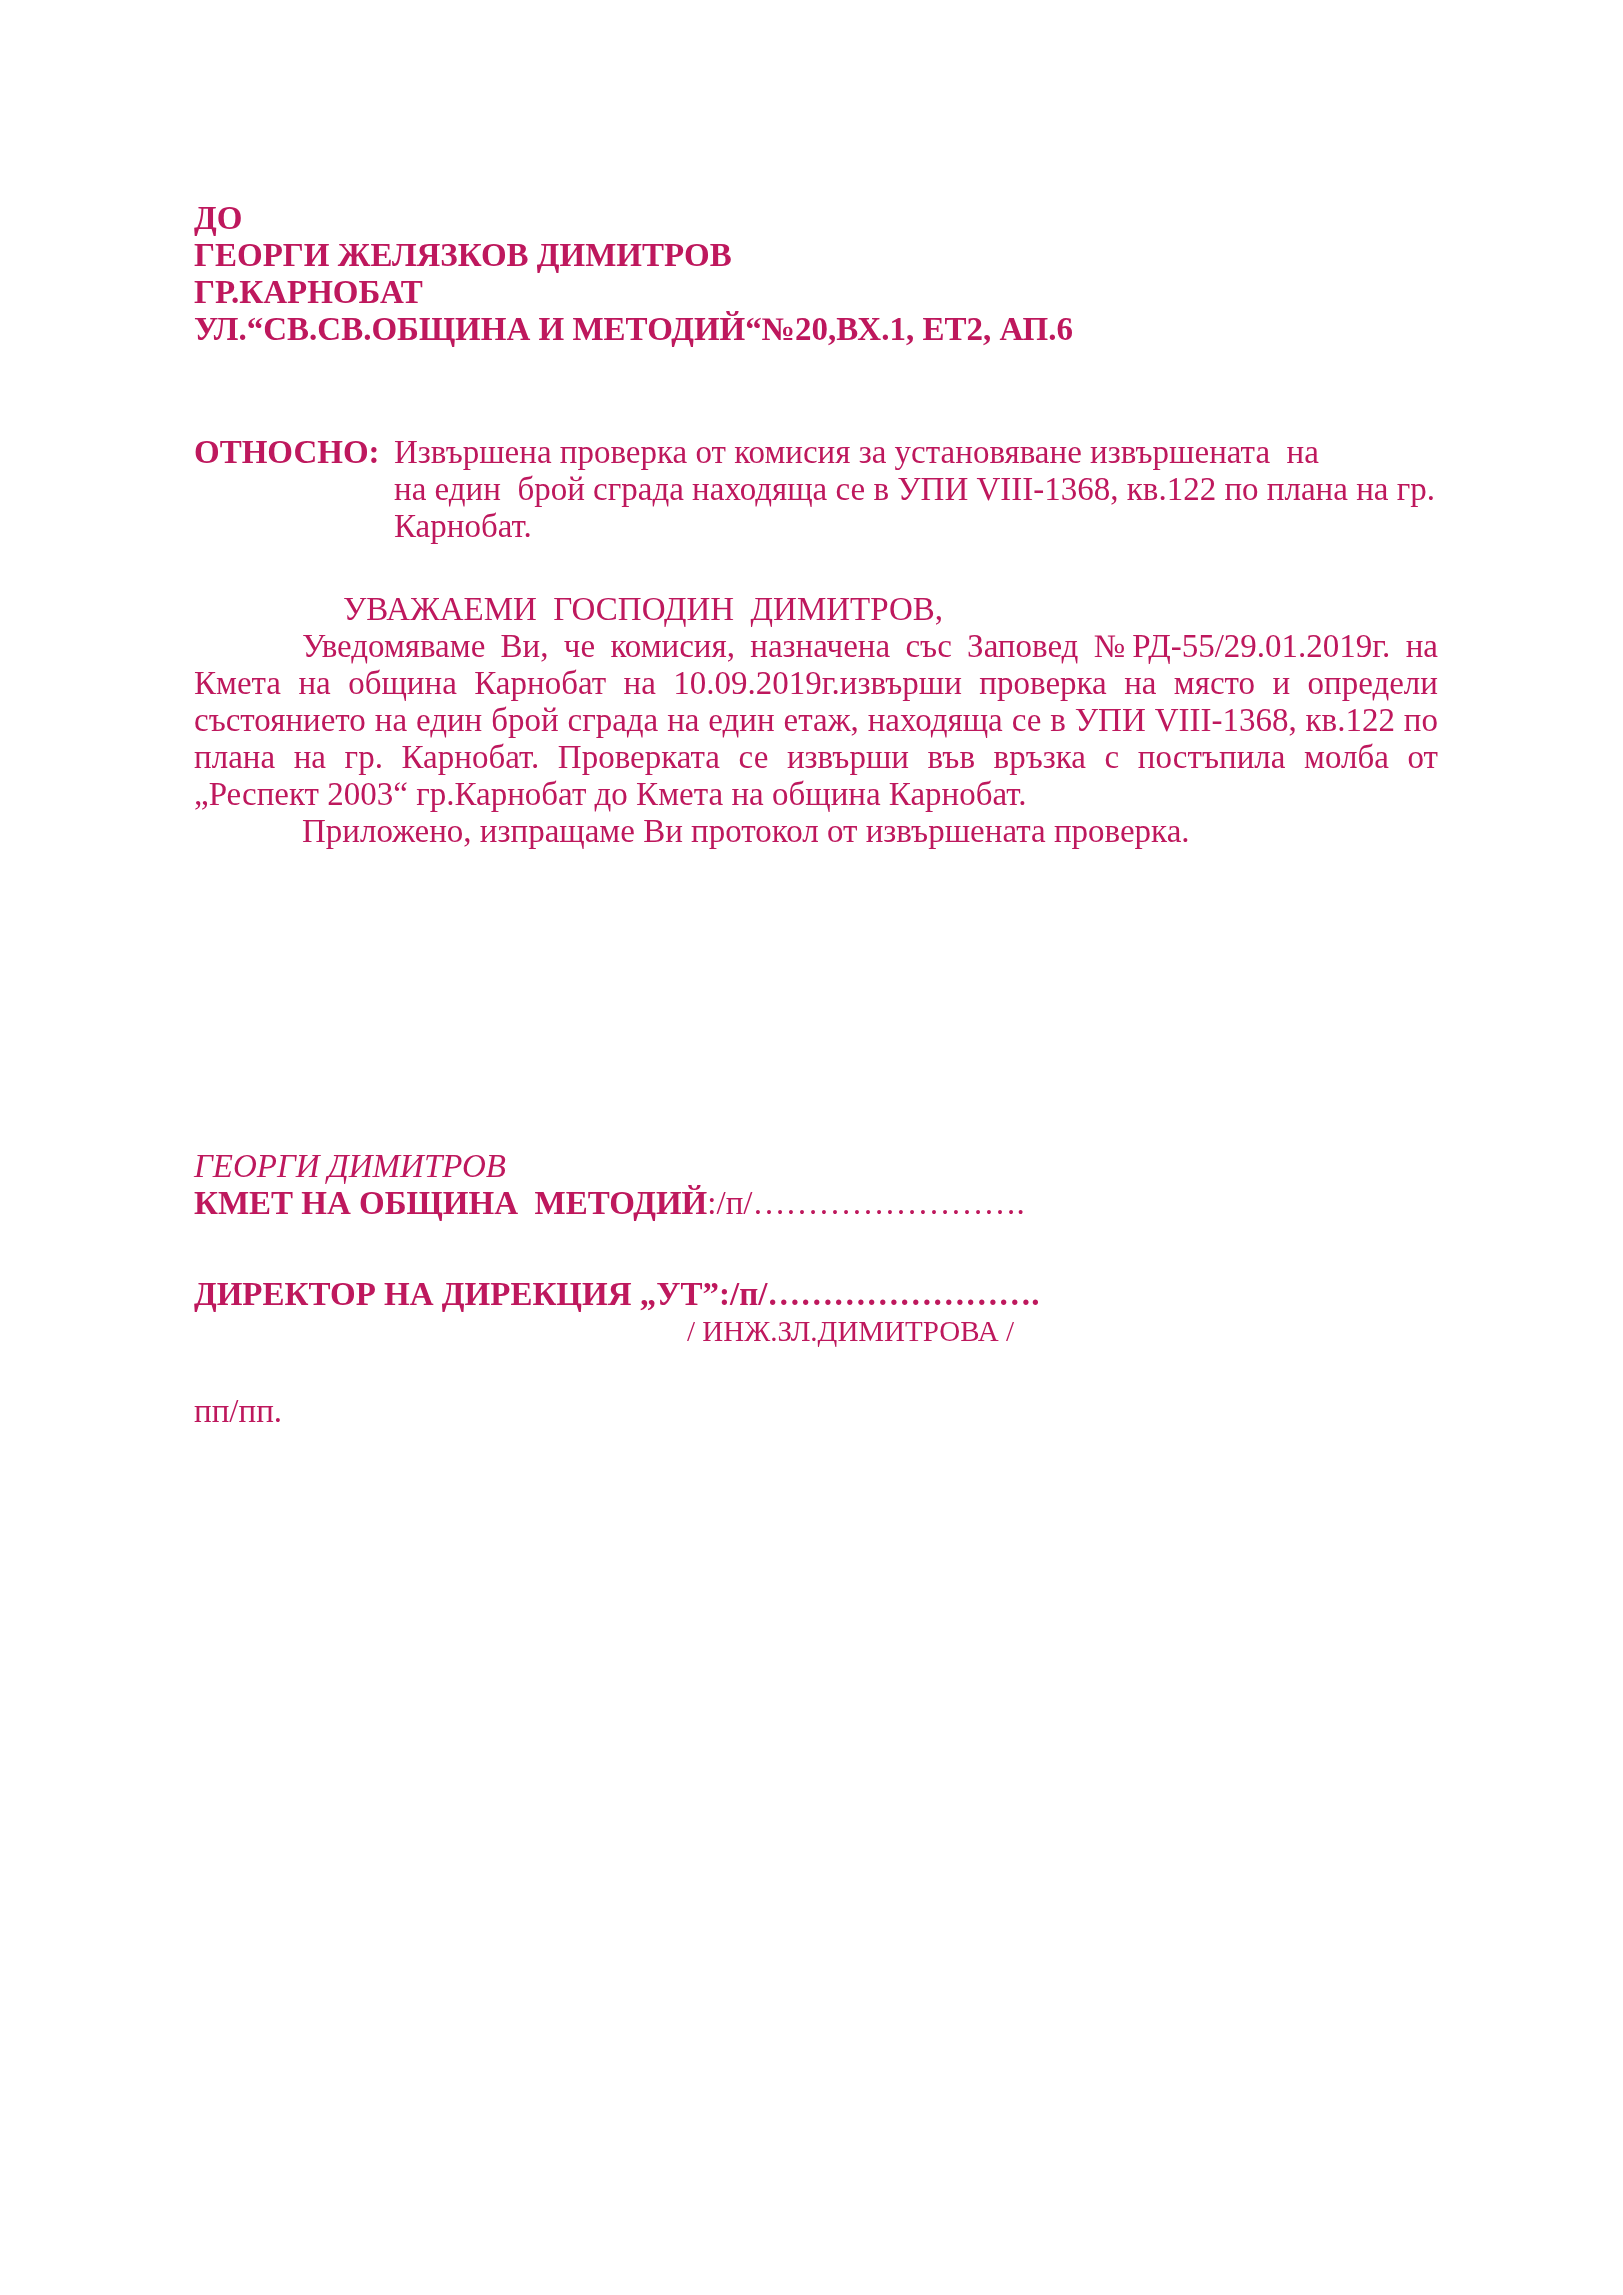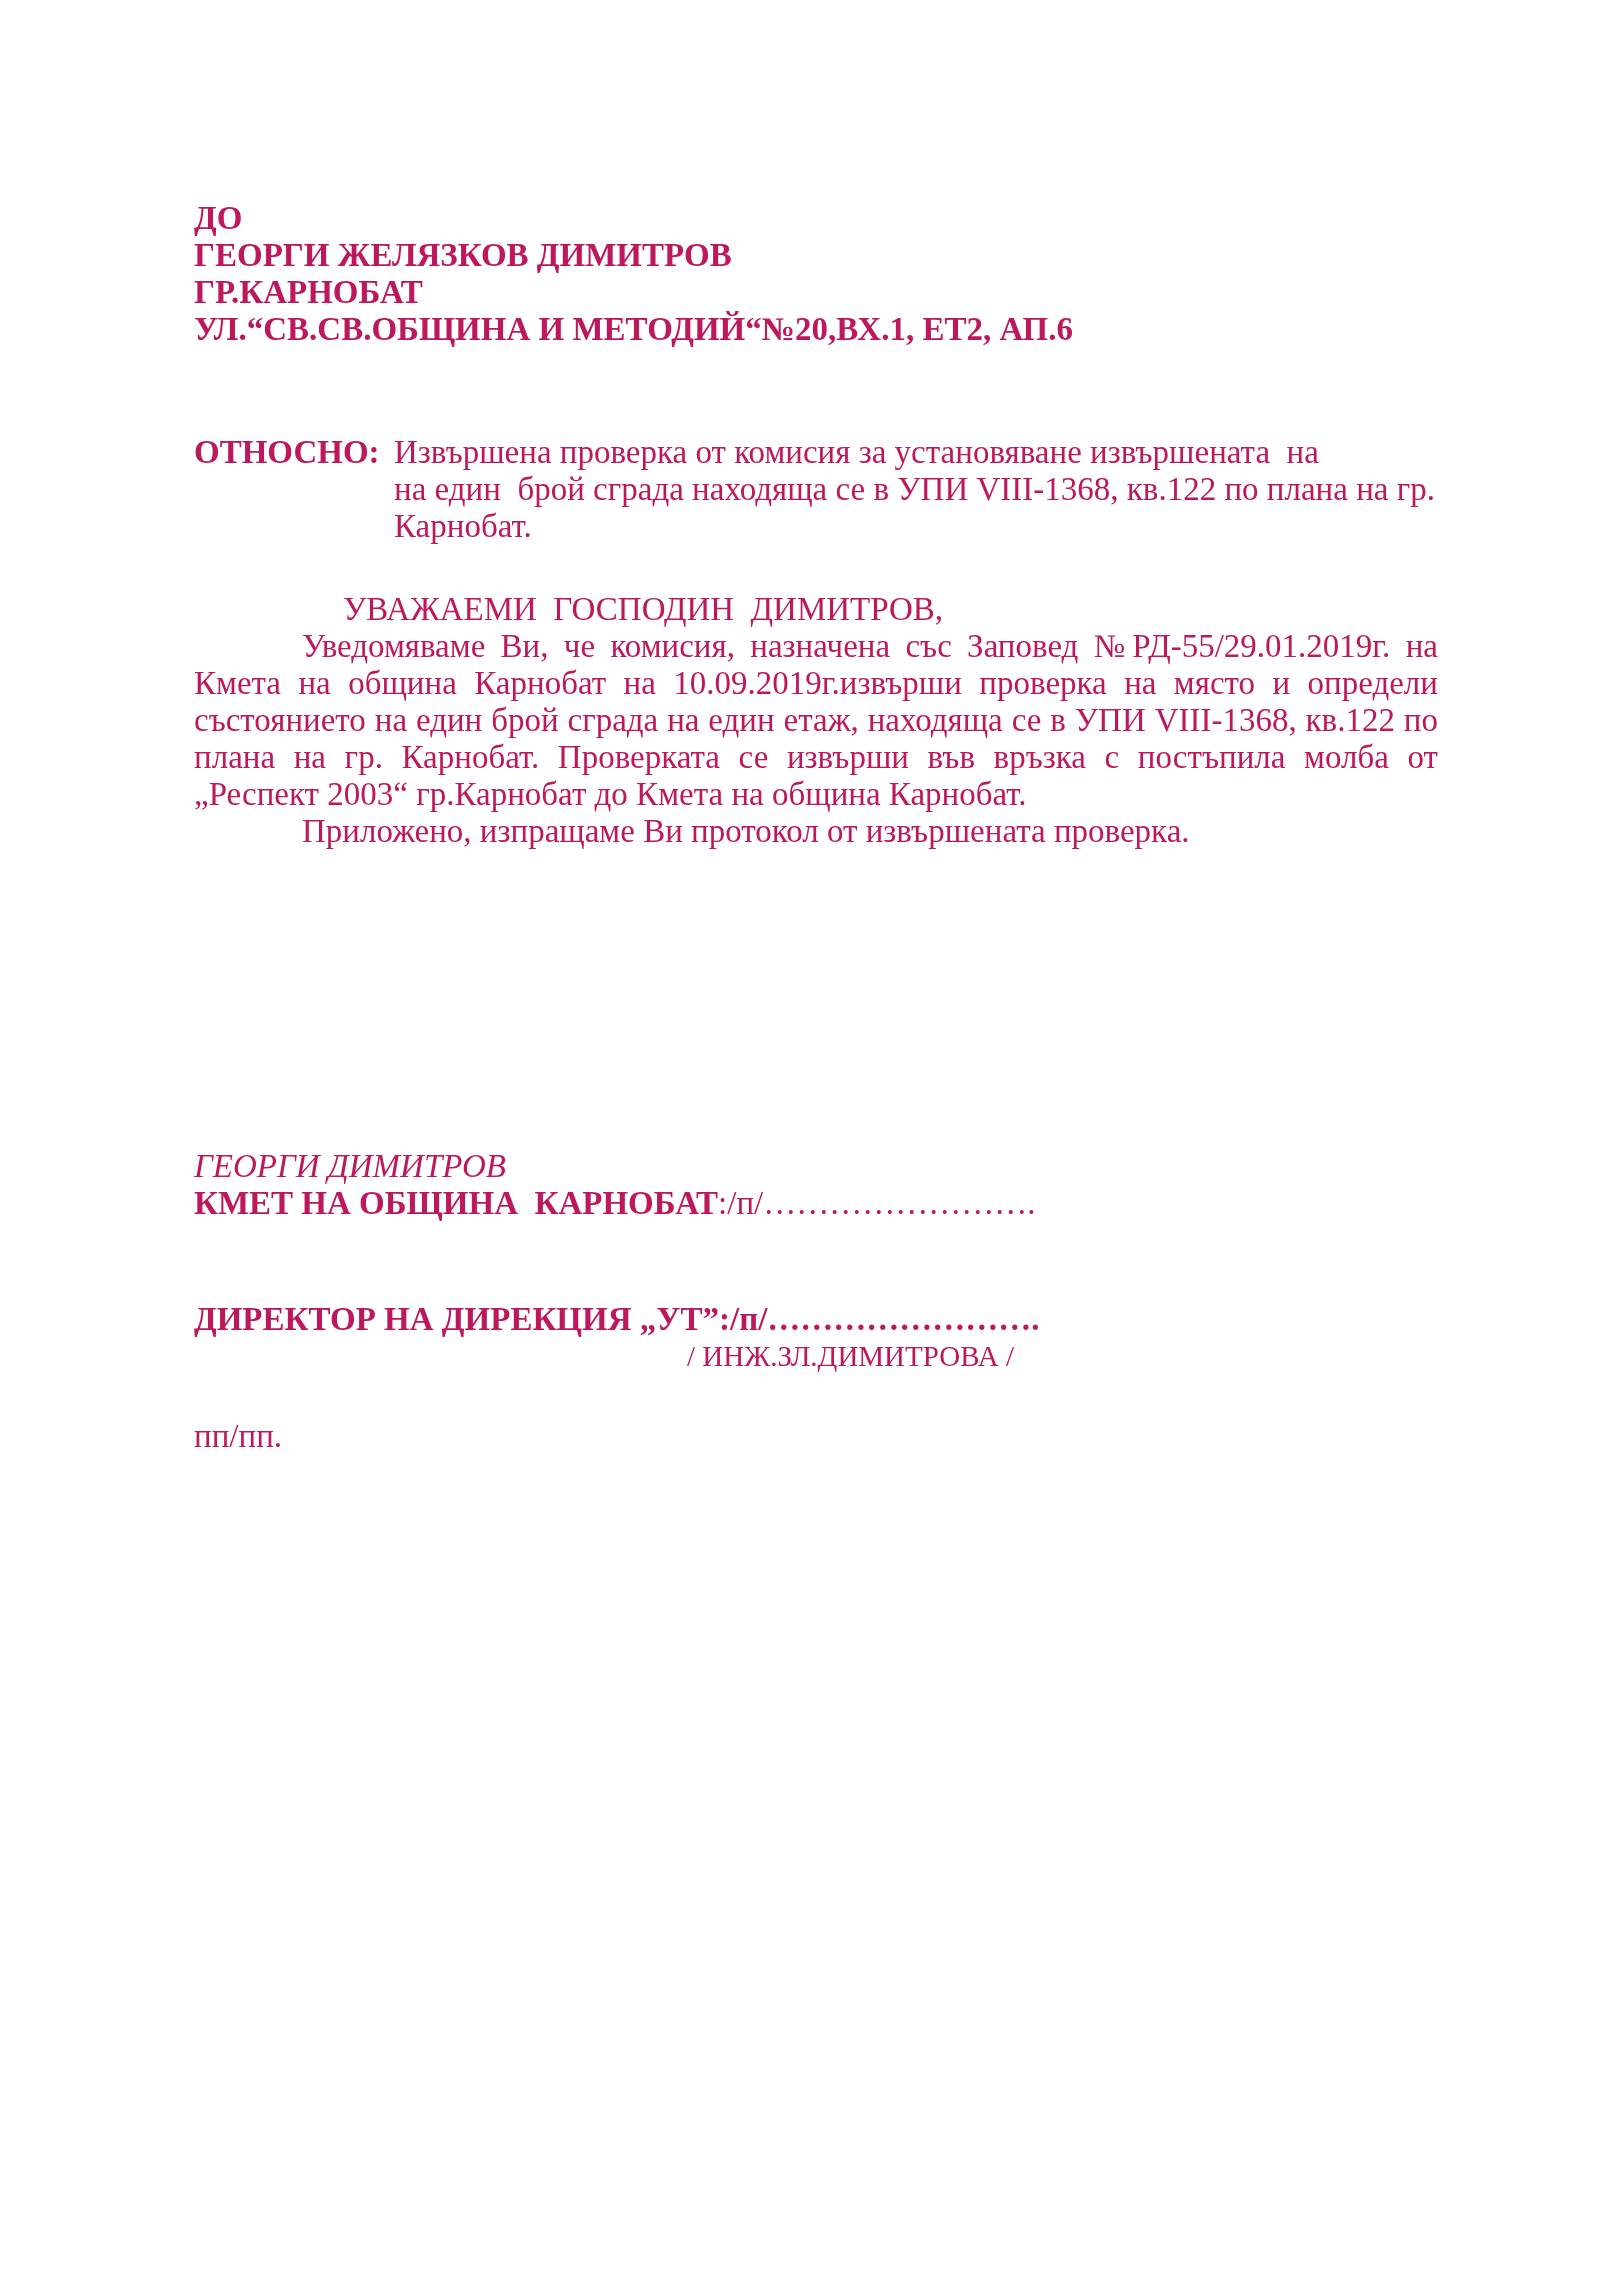--- a/index.html
+++ b/index.html
@@ -58,21 +58,21 @@
   .attachment-copies { display: inline-block; margin-left: 73px; }
 
   .mayor-name {
     margin-top: 298px;
     font-style: italic;
     white-space: pre;
   }
   .mayor-line { white-space: pre; }
   .mayor-title { font-weight: bold; }
 
-  .director-line { margin-top: 79px; white-space: pre; }
+  .director-line { margin-top: 54px; white-space: pre; }
   .director-title { font-weight: bold; }
   .director-dots { font-weight: bold; }
 
   .director-name {
     padding-left: 493px;
     font-size: 29px;
     line-height: 37px;
     white-space: pre;
   }
 
@@ -101,21 +101,21 @@
 
   <div class="salutation">УВАЖАЕМИ  ГОСПОДИН  ДИМИТРОВ,</div>
 
   <div class="body-paragraph">Уведомяваме Ви, че комисия, назначена със Заповед №РД-55/29.01.2019г. на Кмета на община Карнобат на 10.09.2019г.извърши проверка на място и определи състоянието на един брой сграда на един етаж, находяща се  в УПИ VIII-1368, кв.122 по плана на гр.  Карнобат. Проверката се извърши във връзка с постъпила молба от „Респект 2003“ гр.Карнобат до Кмета на община Карнобат.</div>
 
   <div class="body-closing">Приложено, изпращаме Ви протокол от извършената проверка.</div>
 
 
   <div class="mayor-name">ГЕОРГИ ДИМИТРОВ</div>
 
-  <div class="mayor-line"><span class="mayor-title">КМЕТ НА ОБЩИНА  КАРНОБАТ</span><span>:/п/</span><span>…………………….</span></div>
+  <div class="mayor-line"><span class="mayor-title">КМЕТ НА ОБЩИНА  МЕТОДИЙ</span><span>:/п/</span><span>…………………….</span></div>
 
   <div class="director-line"><span class="director-title">ДИРЕКТОР НА ДИРЕКЦИЯ „УТ”</span><span class="director-title">:/п/</span><span class="director-dots">…………………….</span></div>
 
   <div class="director-name">/ ИНЖ.ЗЛ.ДИМИТРОВА /</div>
 
   <div class="typist-initials">пп/пп.</div>
 
 </div>
 
 

